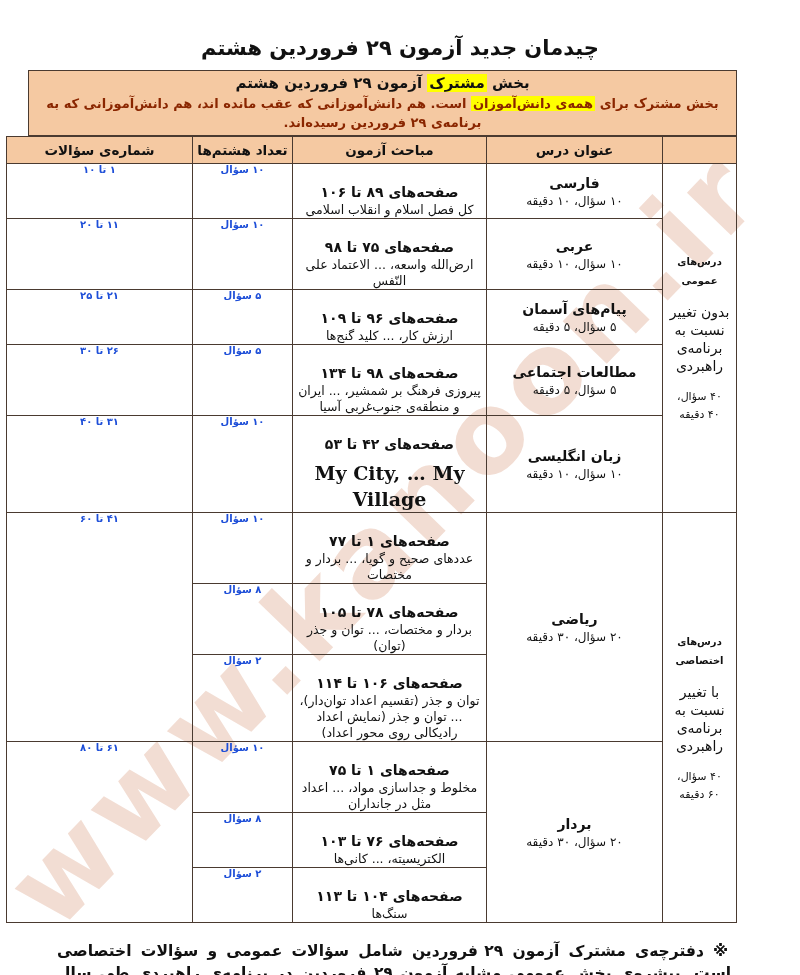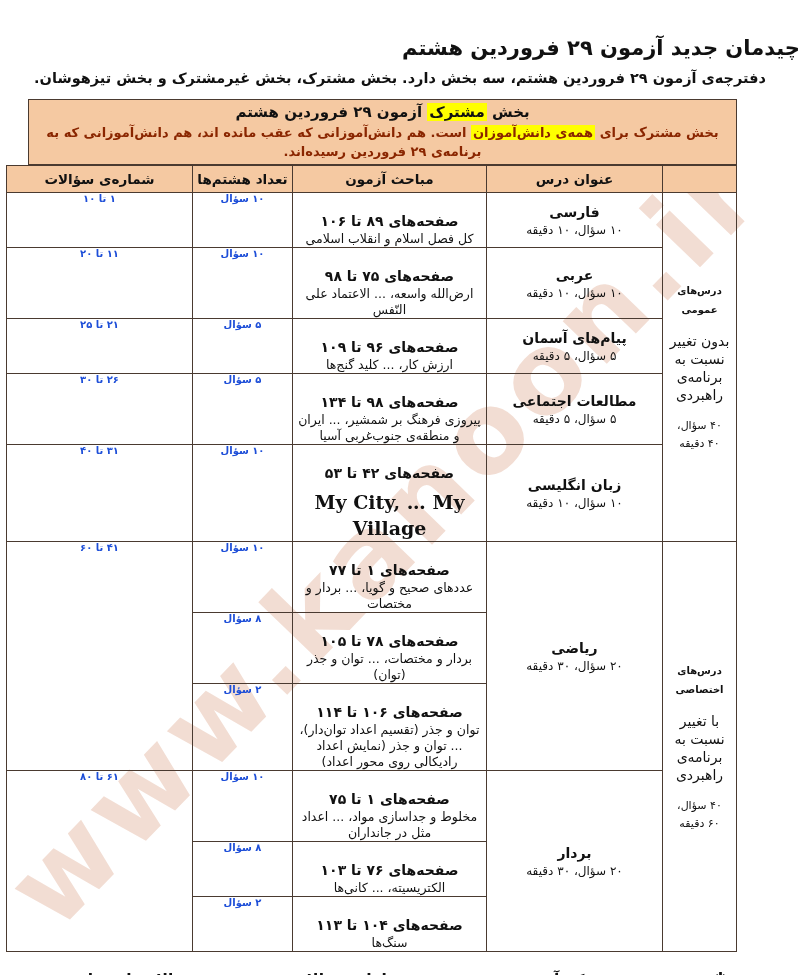--- a/index.html
+++ b/index.html
@@ -9,21 +9,21 @@
   }
   .watermark{
     position:absolute; left:28px; top:842px; z-index:0;
     font-size:112px; font-weight:bold; letter-spacing:6px;
     color:rgba(216,152,122,0.33);
     transform:rotate(-46deg); transform-origin:0 50%;
     white-space:nowrap; direction:ltr; pointer-events:none;
     font-family:"DejaVu Sans", sans-serif;
   }
   .content{position:relative; z-index:1;}
-  .doc-title{ font-size:21px; font-weight:bold; color:#111; padding-top:36px; margin:0 0 10px 0;}
+  .doc-title{ text-align:center; font-size:21px; font-weight:bold; color:#111; padding-top:36px; margin:0 0 10px 0;}
   .doc-subtitle{ text-align:center; font-size:14.5px; font-weight:bold; color:#111; margin:0 0 13px 0;}
 
   .banner{
     margin:0 63px 0 5px; width:709px; box-sizing:border-box;
     background:#f5c9a2; border:1.5px solid #4a3a30;
     text-align:center; padding:2px 6px 3px 6px;
   }
   .banner-l1{ font-size:15px; font-weight:bold; color:#111; line-height:21px;}
   .banner-l2{ font-size:13px; font-weight:bold; color:#8a2600; line-height:19px;}
   .hl{ background:#ffff00; padding:0 2px;}
@@ -55,21 +55,20 @@
   .note-para{ font-size:15.5px; font-weight:bold; line-height:22.4px; text-align:justify; margin:12px; word-spacing:1px;}
 </style>
 </head>
 <body>
 
 <div class="page">
   <div class="watermark">www.kanoon.ir</div>
 
   <div class="content">
     <h1 class="doc-title">چیدمان جدید آزمون ۲۹ فروردین هشتم</h1>
-    <div class="doc-subtitle">دفترچه‌ی آزمون ۲۹ فروردین هشتم، سه بخش دارد. بخش مشترک، بخش غیرمشترک و بخش تیزهوشان.</div>
 
     <div class="banner">
       <div class="banner-l1"><span>بخش </span><span class="hl">مشترک</span><span> آزمون ۲۹ فروردین هشتم</span></div>
       <div class="banner-l2"><span>بخش مشترک برای </span><span class="hl">همه‌ی دانش‌آموزان</span><span> است. هم دانش‌آموزانی که عقب مانده اند، هم دانش‌آموزانی که به برنامه‌ی ۲۹ فروردین رسیده‌اند.</span></div>
     </div>
 
     <table class="exam">
       <colgroup>
         <col style="width:74px">
           <col style="width:176px">

